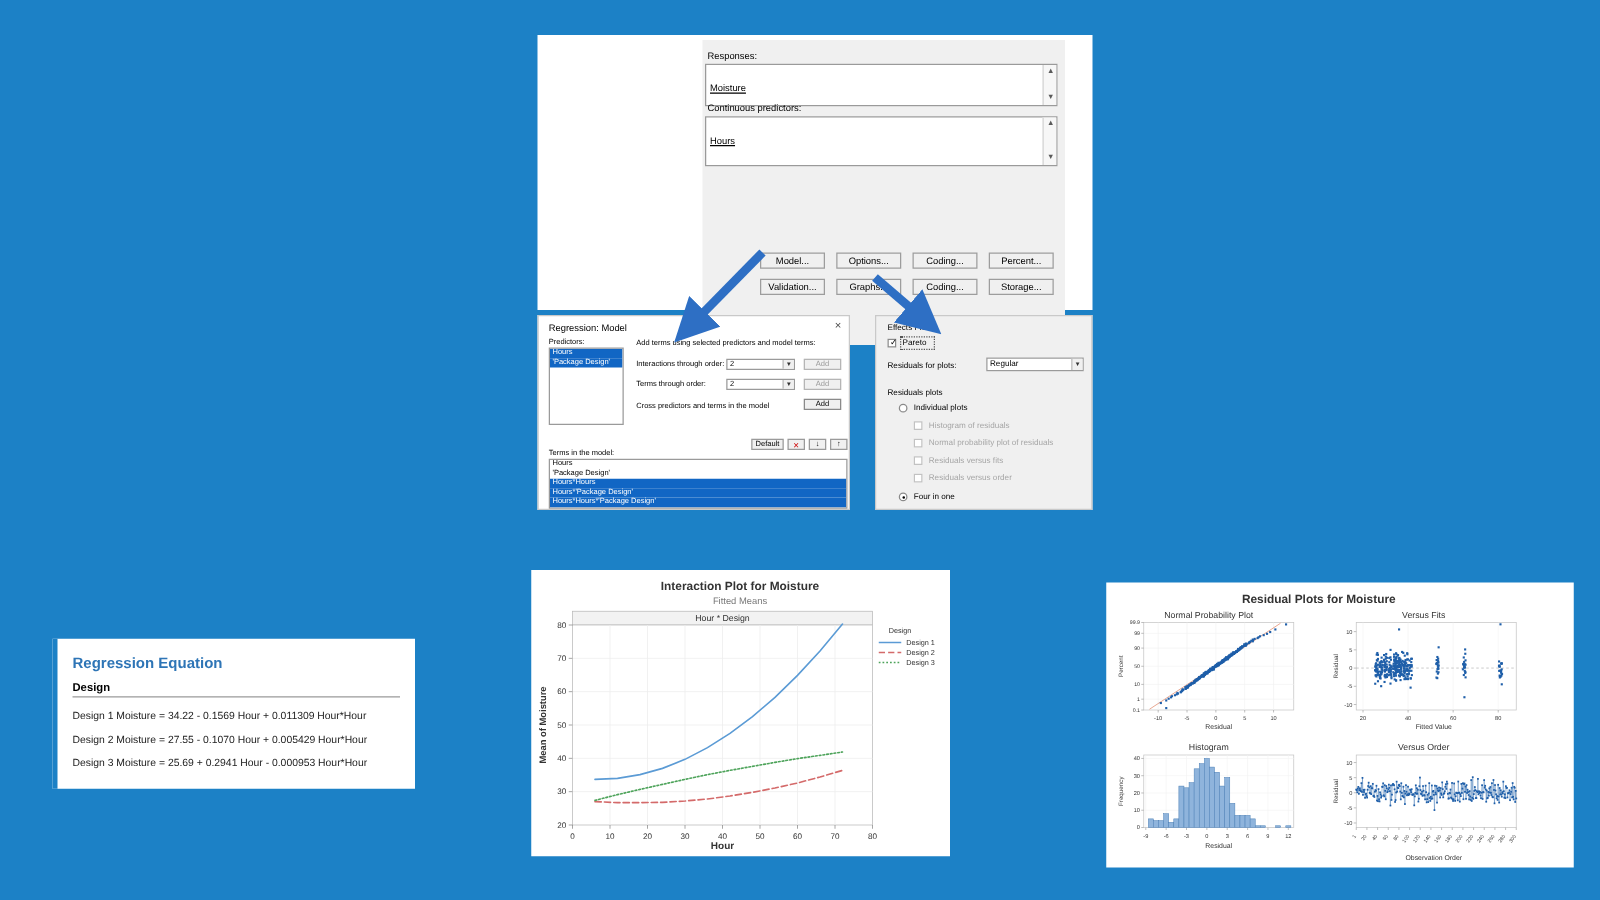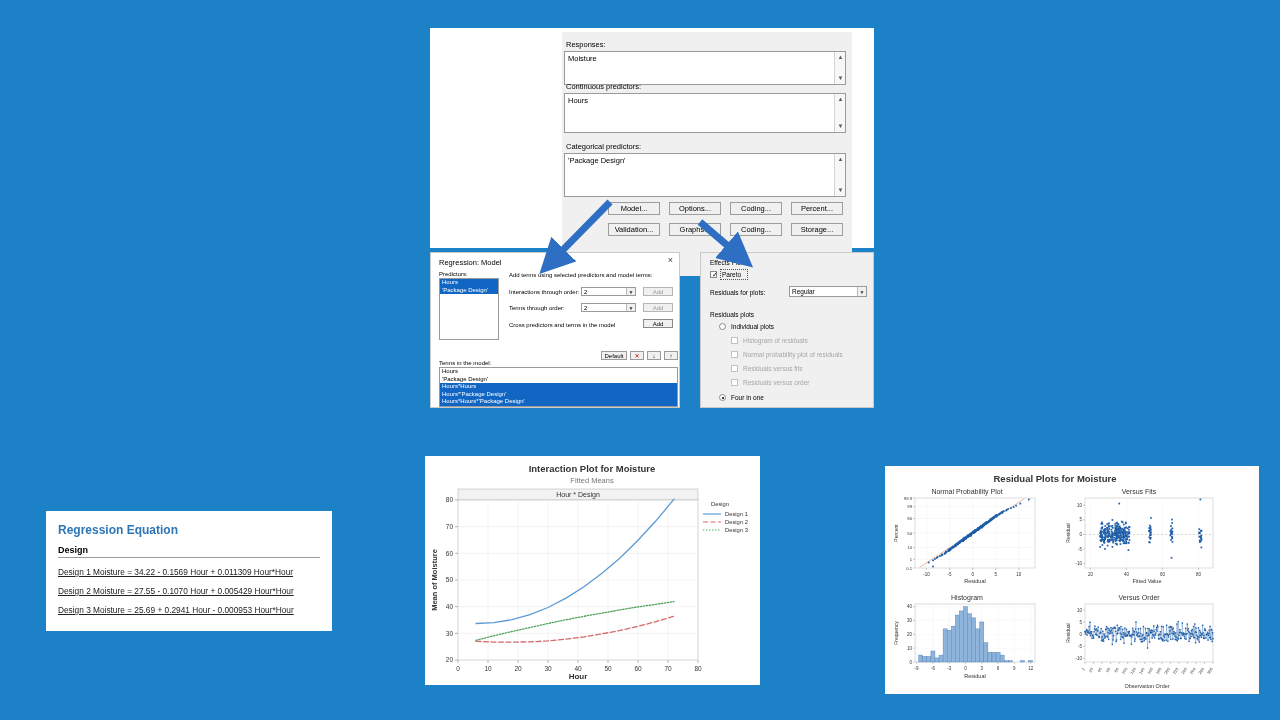--- a/index.html
+++ b/index.html
@@ -10,21 +10,21 @@
     position:relative;
   }
   
   .panel{position:absolute;background:#ffffff;box-sizing:border-box;}
 
   
   #dlg-main{left:430px;top:28px;width:444px;height:220px;background:#ffffff;}
   .dlg-inner{position:absolute;left:132px;top:4px;width:290px;height:244px;background:#f0f0f0;}
   .fld-label{font-size:7.5px;color:#000;margin:0 0 1.5px 2px;line-height:9px;}
   .listbox{background:#fff;border:1px solid #9a9a9a;box-sizing:border-box;position:relative;}
-  .listbox .lbtext{font-size:7.5px;color:#000;padding:2px 3px;line-height:10px;}
+  .listbox .lbtext{font-size:7.5px;color:#000;padding:14px 3px;line-height:10px;text-decoration:underline;}
   .scroll{position:absolute;right:0;top:0;width:11px;height:100%;background:#f7f7f7;border-left:1px solid #d4d4d4;box-sizing:border-box;}
   .scroll .ar{position:absolute;left:0;width:11px;height:11px;display:flex;align-items:center;justify-content:center;font-size:6px;color:#5a5a5a;}
   .scroll .ar.up{top:0;}
   .scroll .ar.dn{bottom:0;}
   .btnrow{position:absolute;display:flex;gap:9px;}
   .mbtn{width:52px;height:13px;background:#f0f0f0;border:1px solid #9d9d9d;box-sizing:border-box;
         font-size:7.5px;color:#000;display:flex;align-items:center;justify-content:center;}
 
   
   #dlg-model{left:430px;top:252px;width:250px;height:156px;background:#ffffff;border:1px solid #c9c9c9;}
@@ -55,21 +55,21 @@
   .rdo .dot{position:absolute;left:1.5px;top:1.5px;width:2px;height:2px;border-radius:50%;background:#000;}
   .focusbox{position:absolute;border:1px dotted #555;box-sizing:border-box;}
 
   
   .arrow-svg{position:absolute;left:0;top:0;width:1280px;height:720px;pointer-events:none;}
 
   
   #card-eq{left:42px;top:511px;width:290px;height:120px;border-left:4px solid #1c81c6;padding:10px 12px 0 12px;}
   #card-eq .eqtitle{color:#2e75b6;font-size:12px;font-weight:bold;margin:2px 0 8px 0;}
   #card-eq .eqhead{font-size:9px;font-weight:bold;color:#000;border-bottom:1px solid #9a9a9a;padding-bottom:2px;}
-  #card-eq .eqline{font-size:8.3px;color:#222;margin-top:9px;white-space:nowrap;text-decoration:underline;}
+  #card-eq .eqline{font-size:8.3px;color:#222;margin-top:9px;white-space:nowrap;}
 
   
   #card-inter{left:425px;top:456px;width:335px;height:229px;}
   #card-resid{left:885px;top:466px;width:374px;height:228px;}
   svg text{font-family:"Liberation Sans", sans-serif;}
 </style>
 </head>
 <body>
 
 <div class="panel" id="dlg-main">
@@ -90,30 +90,20 @@
       <div class="fld-label">Continuous predictors:</div>
       <div class="listbox" style="height:40px;">
         <div class="lbtext">Hours</div>
         <div class="scroll">
           <div class="ar up">▲</div>
           <div class="ar dn">▼</div>
         </div>
       </div>
     </div>
 
-    <div style="position:absolute;left:2px;top:110px;width:282px;">
-      <div class="fld-label">Categorical predictors:</div>
-      <div class="listbox" style="height:44px;">
-        <div class="lbtext">'Package Design'</div>
-        <div class="scroll">
-          <div class="ar up">▲</div>
-          <div class="ar dn">▼</div>
-        </div>
-      </div>
-    </div>
 
     <div class="btnrow" style="left:46px;top:170px;">
       <div class="mbtn">Model...</div>
       <div class="mbtn">Options...</div>
       <div class="mbtn">Coding...</div>
       <div class="mbtn">Percent...</div>
     </div>
 
     <div class="btnrow" style="left:46px;top:191px;">
       <div class="mbtn">Validation...</div>

